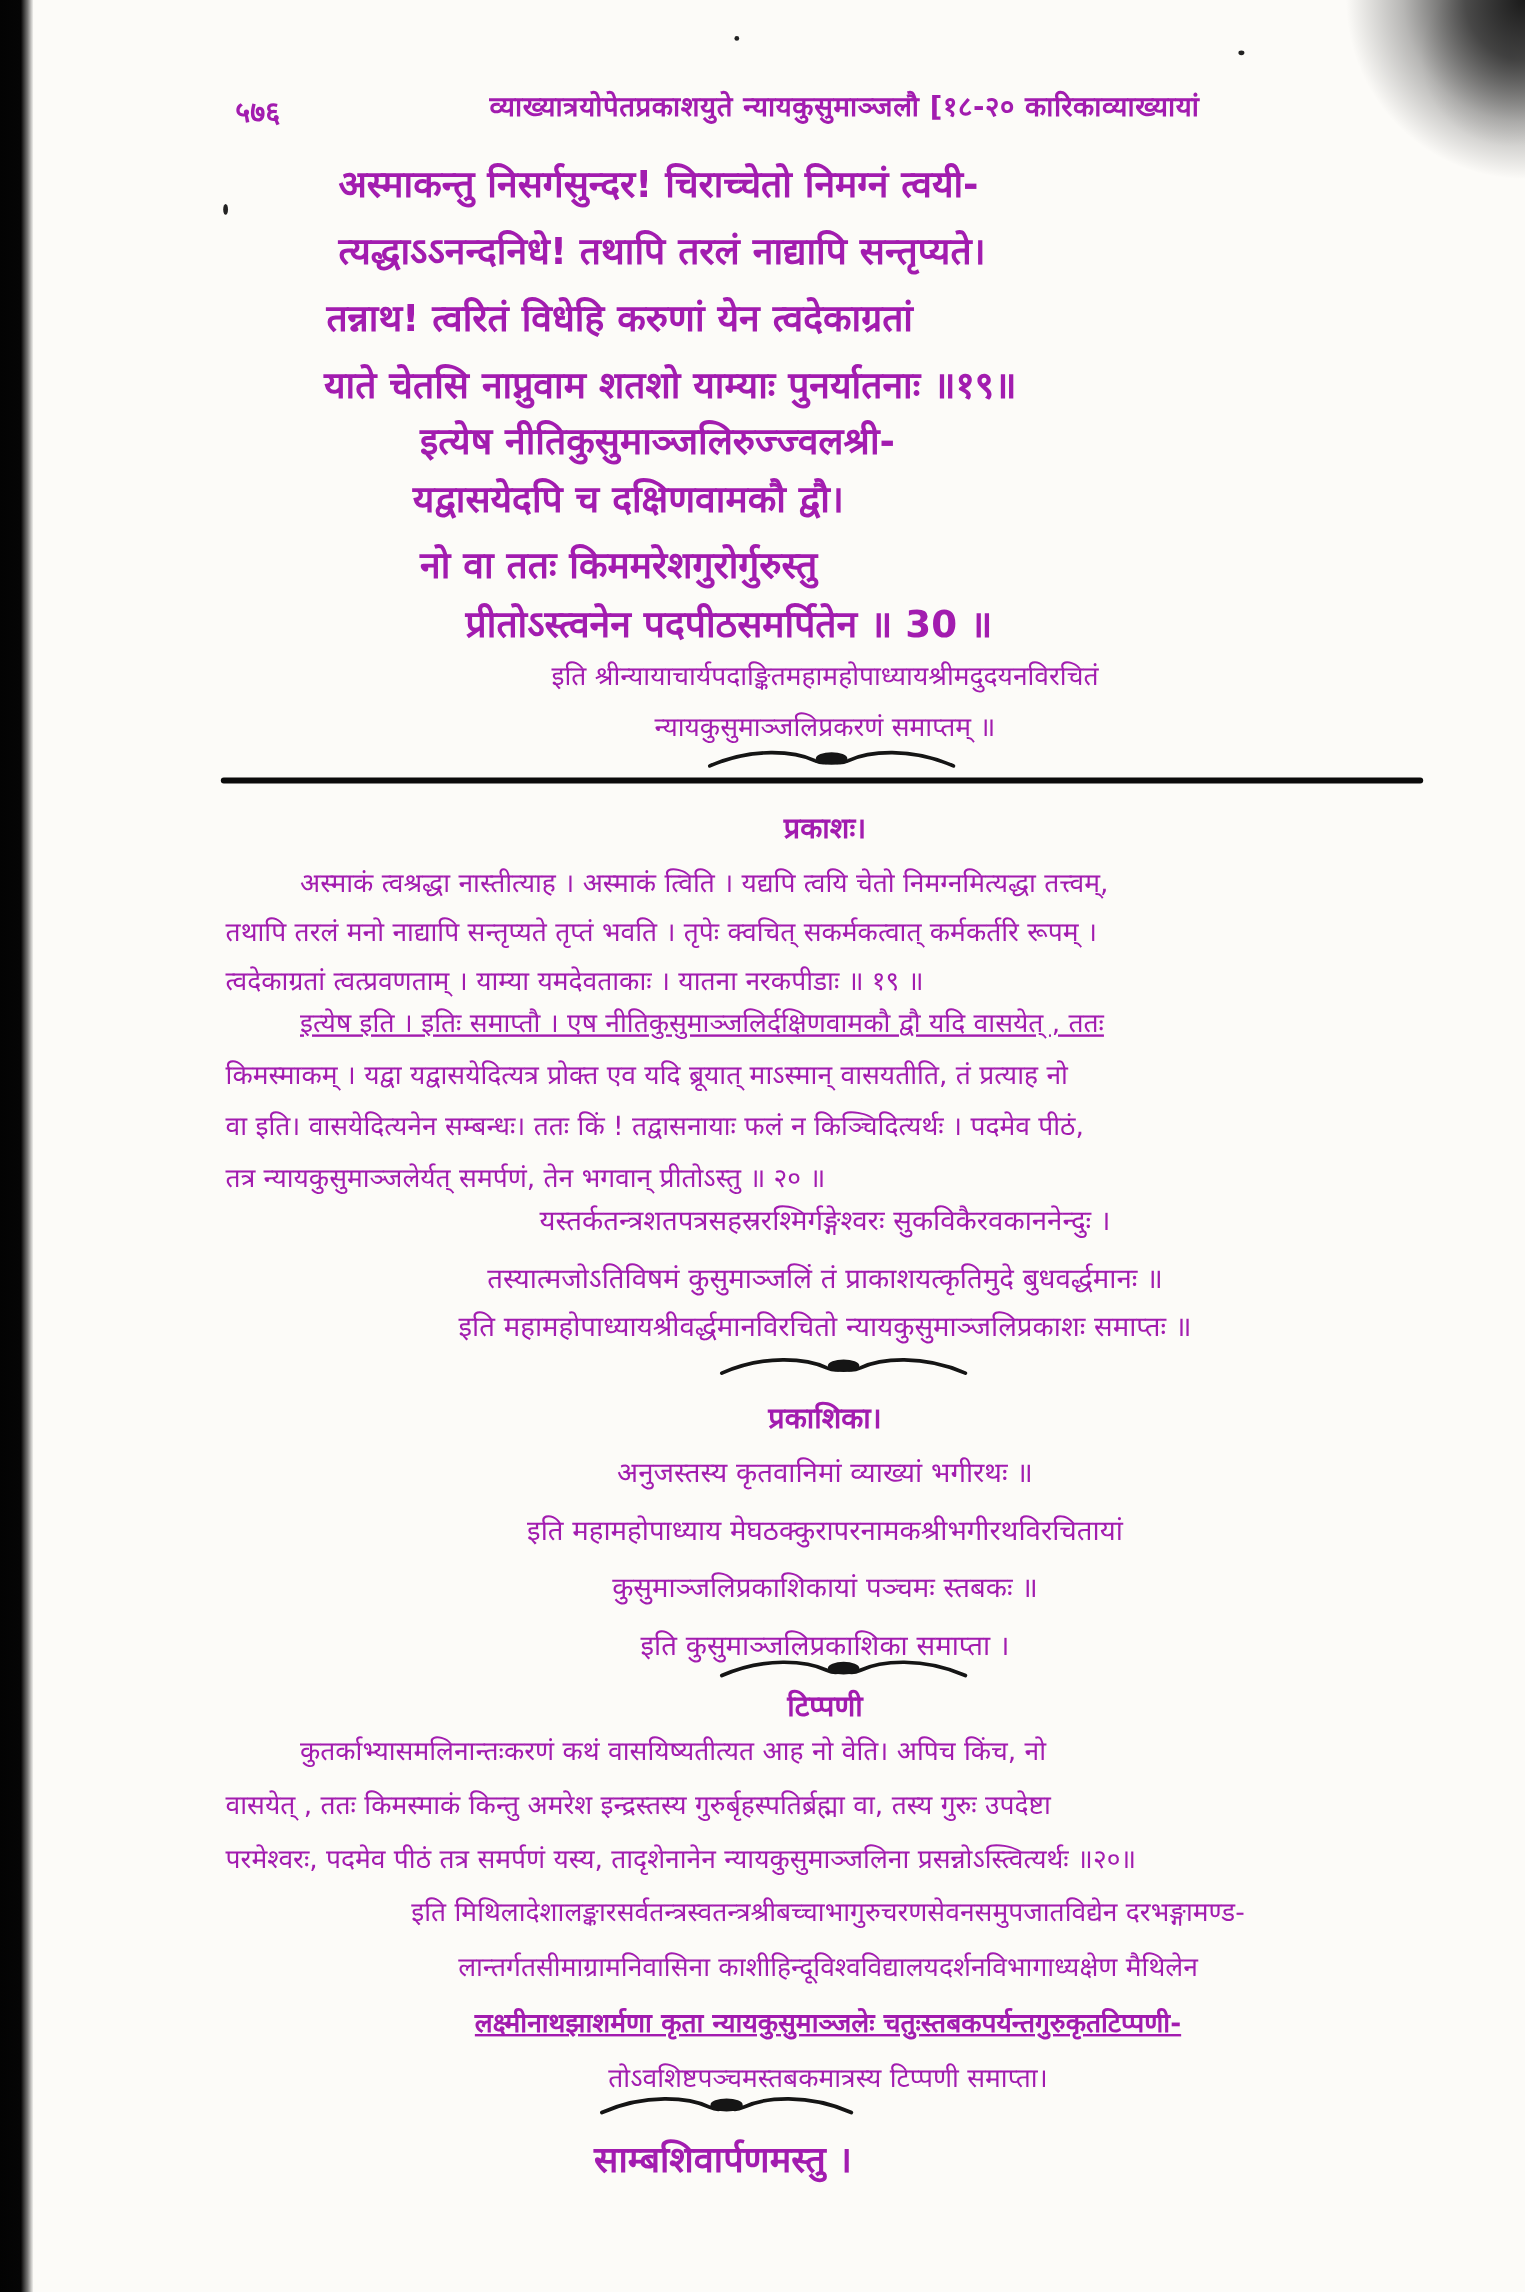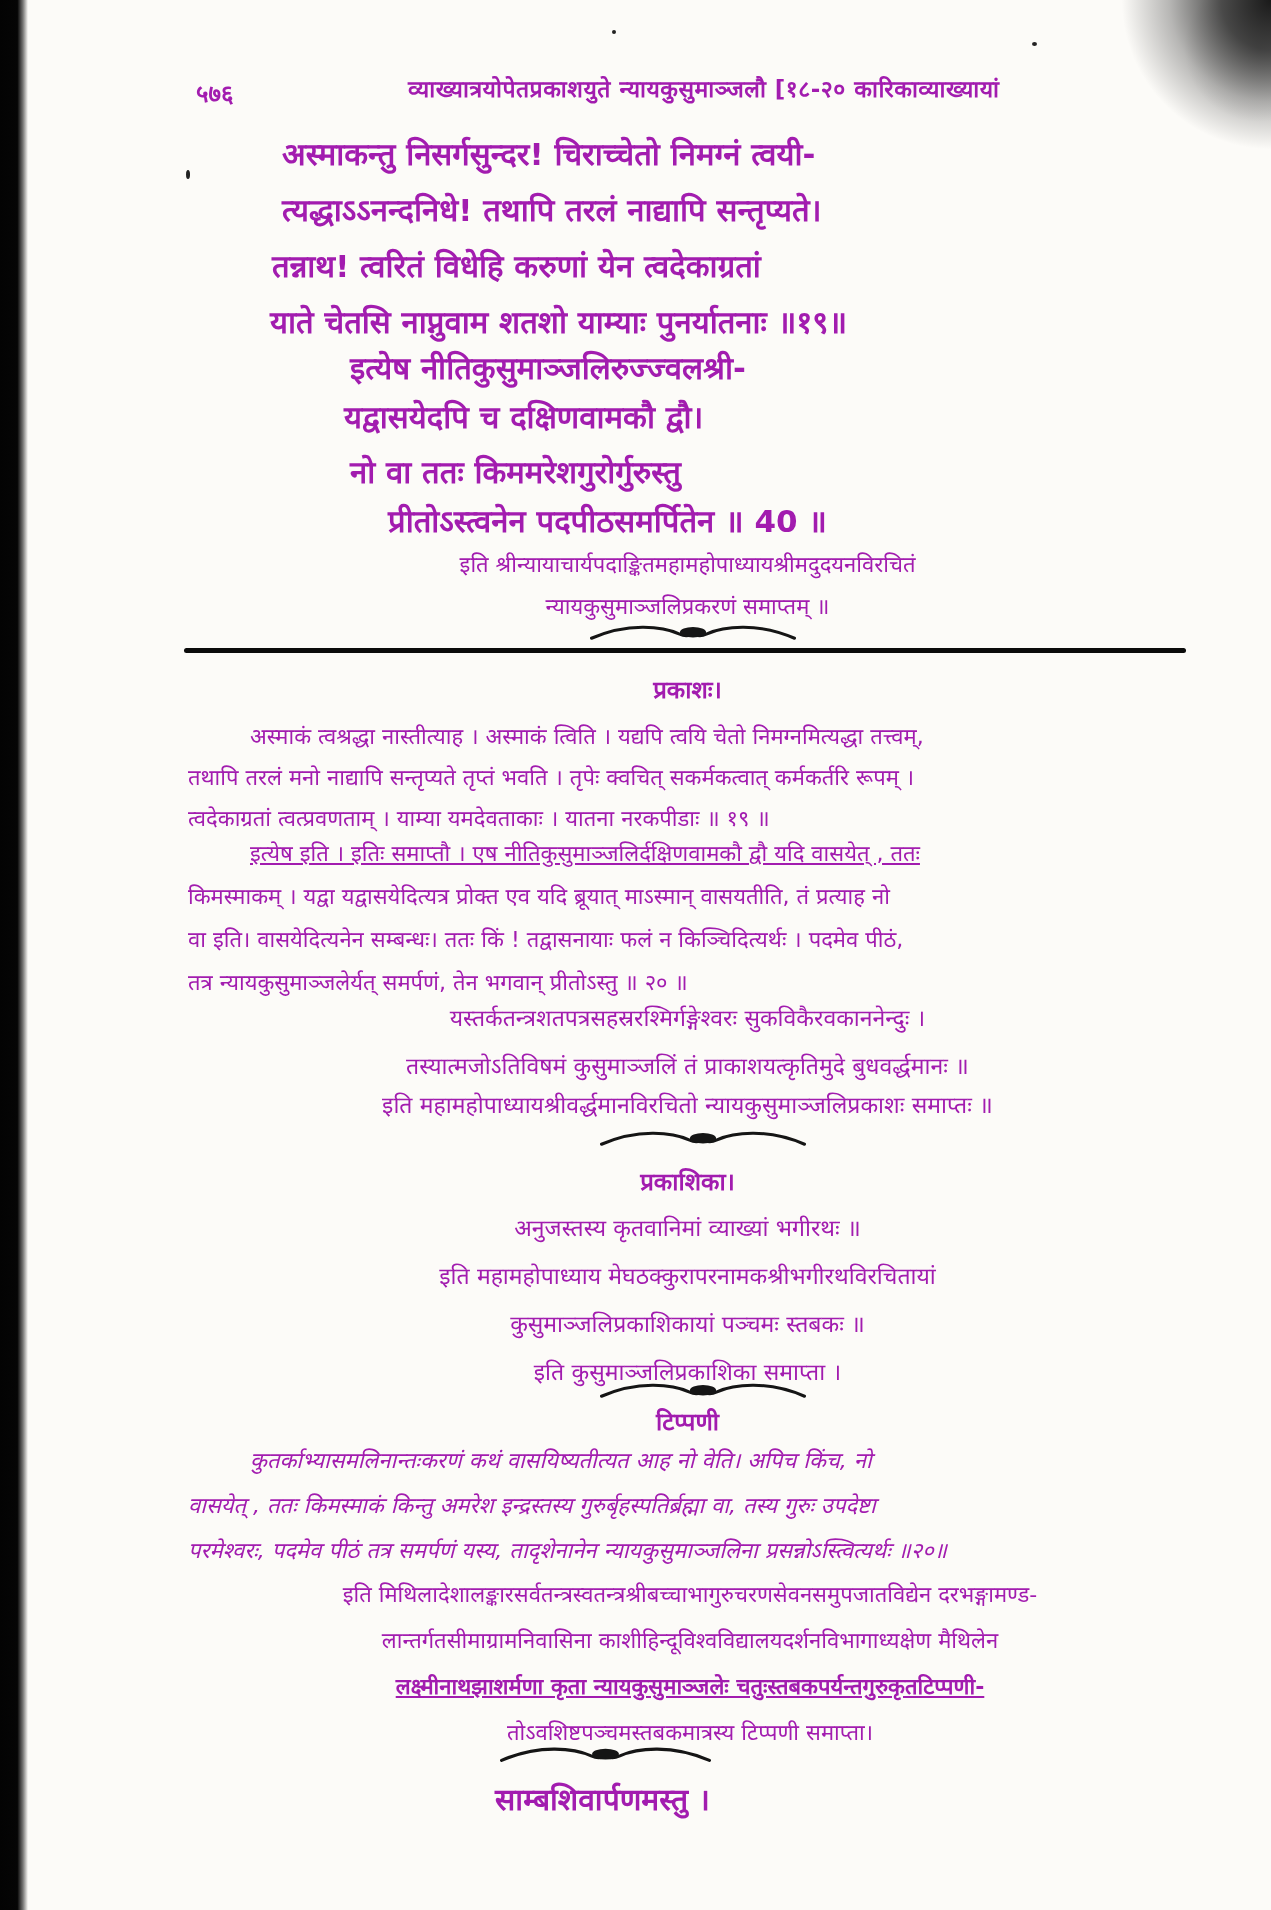--- a/index.html
+++ b/index.html
@@ -50,21 +50,21 @@
     <div class="ln">अस्माकन्तु निसर्गसुन्दर! चिराच्चेतो निमग्नं त्वयी-</div>
     <div class="ln">त्यद्धाऽऽनन्दनिधे! तथापि तरलं नाद्यापि सन्तृप्यते।</div>
     <div class="ln" style="margin-left:-10px;">तन्नाथ! त्वरितं विधेहि करुणां येन त्वदेकाग्रतां</div>
     <div class="ln" style="margin-left:-12px;">याते चेतसि नाप्नुवाम शतशो याम्याः पुनर्यातनाः ॥१९॥</div>
   </div>
 
   <div class="abs verse v20">
     <div class="ln">इत्येष नीतिकुसुमाञ्जलिरुज्ज्वलश्री-</div>
     <div class="ln" style="margin-left:-6px;">यद्वासयेदपि च दक्षिणवामकौ द्वौ।</div>
     <div class="ln" style="margin-top:6px;">नो वा ततः किममरेशगुरोर्गुरुस्तु</div>
-    <div class="ln" style="margin-left:38px;">प्रीतोऽस्त्वनेन पदपीठसमर्पितेन ॥ 40 ॥</div>
+    <div class="ln" style="margin-left:38px;">प्रीतोऽस्त्वनेन पदपीठसमर्पितेन ॥ 30 ॥</div>
   </div>
 
   <div class="abs center colophon-main">
     <div>इति श्रीन्यायाचार्यपदाङ्कितमहामहोपाध्यायश्रीमदुदयनविरचितं</div>
     <div>न्यायकुसुमाञ्जलिप्रकरणं समाप्तम् ॥</div>
   </div>
 
   <svg class="flourish" style="left:588px;top:620px;" width="210" height="26" viewBox="0 0 240 28">
     <path d="M4 20 C 45 2, 85 6, 104 15 C 111 18, 117 18, 120 12 C 123 18, 129 18, 136 15 C 155 6, 195 2, 236 20" fill="none" stroke="#151515" stroke-width="3.5" stroke-linecap="round"></path>
     <ellipse cx="120" cy="13" rx="15" ry="6" fill="#151515"></ellipse>
@@ -108,21 +108,21 @@
     <div>इति कुसुमाञ्जलिप्रकाशिका समाप्ता ।</div>
   </div>
 
   <svg class="flourish" style="left:598px;top:1378px;" width="210" height="26" viewBox="0 0 240 28">
     <path d="M4 20 C 45 2, 85 6, 104 15 C 111 18, 117 18, 120 12 C 123 18, 129 18, 136 15 C 155 6, 195 2, 236 20" fill="none" stroke="#151515" stroke-width="3.5" stroke-linecap="round"></path>
     <ellipse cx="120" cy="13" rx="15" ry="6" fill="#151515"></ellipse>
   </svg>
 
   <div class="abs center sec-head" style="top:1404px;">टिप्पणी</div>
 
-  <div class="abs body-par" style="top:1438px;line-height:45px;font-style:italic;">
+  <div class="abs body-par" style="top:1438px;line-height:45px;">
     <div class="ln indent">कुतर्काभ्यासमलिनान्तःकरणं  कथं  वासयिष्यतीत्यत  आह नो  वेति।  अपिच किंच, नो</div>
     <div class="ln">वासयेत् , ततः  किमस्माकं किन्तु  अमरेश इन्द्रस्तस्य  गुरुर्बृहस्पतिर्ब्रह्मा वा, तस्य गुरुः उपदेष्टा</div>
     <div class="ln">परमेश्वरः, पदमेव पीठं तत्र समर्पणं यस्य, तादृशेनानेन न्यायकुसुमाञ्जलिना प्रसन्नोऽस्त्वित्यर्थः ॥२०॥</div>
   </div>
 
   <div class="abs center" style="top:1572px;left:188px;width:1004px;font-size:22px;line-height:46px;">
     <div>इति मिथिलादेशालङ्कारसर्वतन्त्रस्वतन्त्रश्रीबच्चाभागुरुचरणसेवनसमुपजातविद्येन दरभङ्गामण्ड-</div>
     <div>लान्तर्गतसीमाग्रामनिवासिना  काशीहिन्दूविश्वविद्यालयदर्शनविभागाध्यक्षेण मैथिलेन</div>
     <div class="semibold">लक्ष्मीनाथझाशर्मणा कृता  न्यायकुसुमाञ्जलेः  चतुःस्तबकपर्यन्तगुरुकृतटिप्पणी-</div>
     <div>तोऽवशिष्टपञ्चमस्तबकमात्रस्य  टिप्पणी  समाप्ता।</div>

